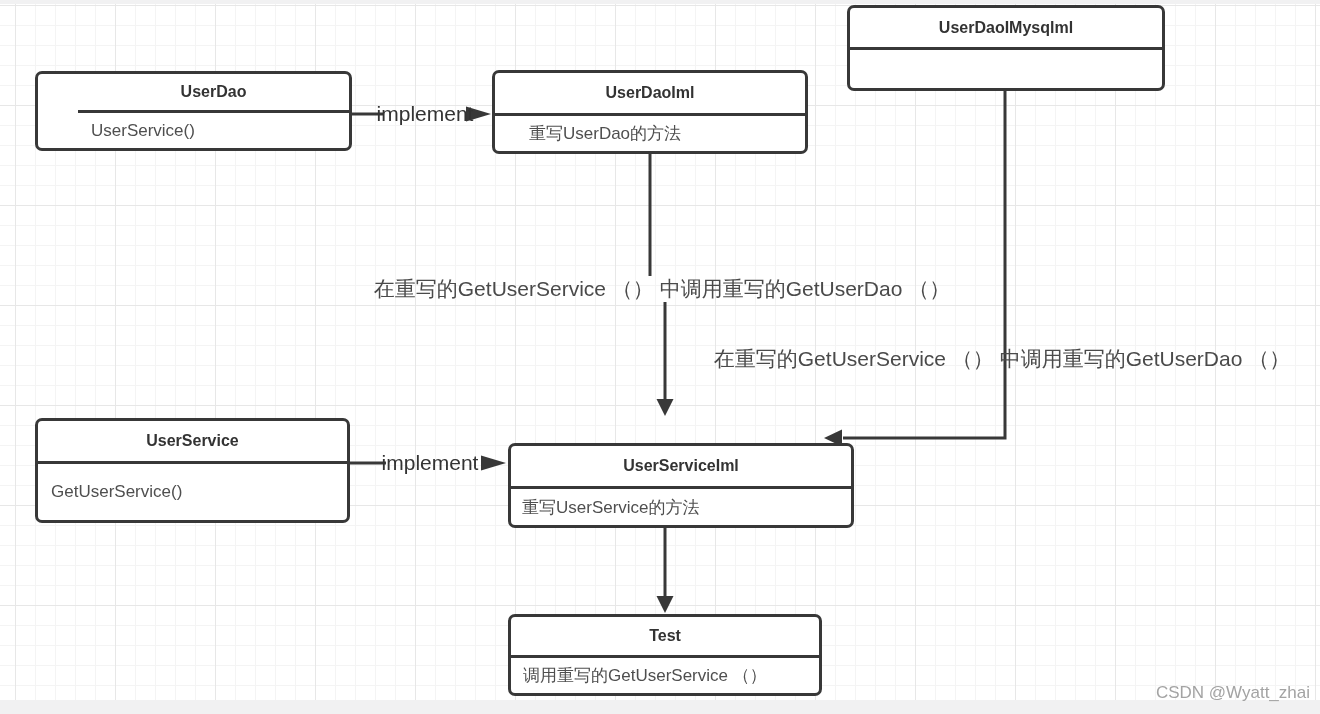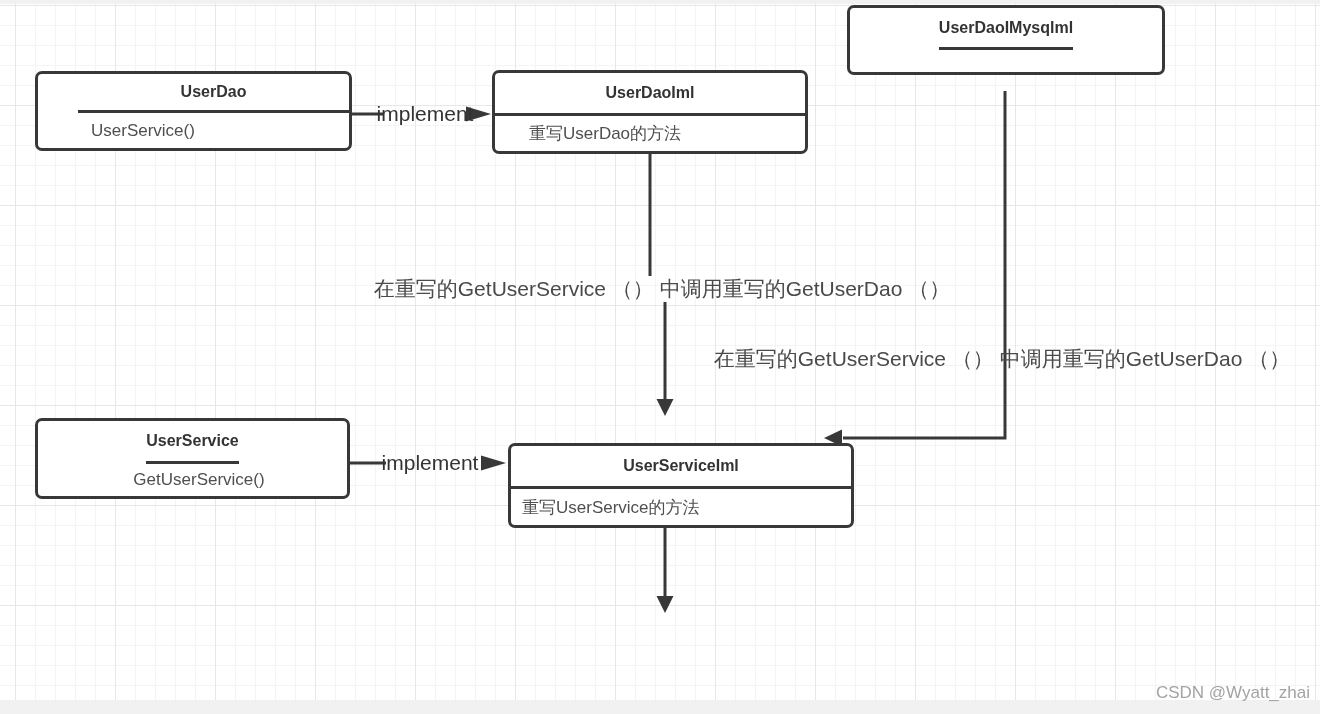--- a/index.html
+++ b/index.html
@@ -76,24 +76,24 @@
   }
 
   #box-user-dao          { left: 35px;  top: 71px;  width: 317px; height: 80px; padding-left: 40px; }
   #box-user-dao .uml-title { height: 39px; }
   #box-user-dao .uml-body  { padding-left: 13px; }
 
   #box-user-dao-iml      { left: 492px; top: 70px;  width: 316px; height: 84px; justify-content: center; }
   #box-user-dao-iml .uml-title { height: 43px; }
   #box-user-dao-iml .uml-body  { padding-left: 34px; }
 
-  #box-user-dao-imysql   { left: 847px; top: 5px;   width: 318px; height: 70px; align-items: center; }
+  #box-user-dao-imysql   { left: 847px; top: 5px;   width: 318px; height: 86px; }
   #box-user-dao-imysql .uml-title { height: 42px; }
 
-  #box-user-service      { left: 35px;  top: 418px; width: 315px; height: 81px; align-items: center; }
+  #box-user-service      { left: 35px;  top: 418px; width: 315px; height: 105px; }
   #box-user-service .uml-title { height: 43px; }
   #box-user-service .uml-body  { padding-left: 13px; }
 
   #box-user-service-iml  { left: 508px; top: 395px; width: 346px; height: 85px; margin-top: 48px; }
   #box-user-service-iml .uml-title { height: 43px; }
   #box-user-service-iml .uml-body  { padding-left: 11px; }
 
   #box-test              { left: 508px; top: 614px; width: 314px; height: 82px; }
   #box-test .uml-title { height: 41px; }
   #box-test .uml-body  { padding-left: 12px; }
@@ -164,20 +164,24 @@
   <div id="box-user-service" class="uml-box">
     <div class="uml-title">UserService</div>
     <div class="uml-body">GetUserService()</div>
   </div>
 
   <div id="box-user-service-iml" class="uml-box">
     <div class="uml-title">UserServiceIml</div>
     <div class="uml-body">重写UserService的方法</div>
   </div>
 
+  <div id="box-test" class="uml-box">
+    <div class="uml-title">Test</div>
+    <div class="uml-body">调用重写的GetUserService （）</div>
+  </div>
 
   <div id="label-implement-top" class="edge-label">implement</div>
   <div id="label-implement-bottom" class="edge-label">implement</div>
   <div id="label-dao-call" class="edge-label">在重写的GetUserService （） 中调用重写的GetUserDao （）</div>
   <div id="label-mysql-call" class="edge-label">在重写的GetUserService （） 中调用重写的GetUserDao （）</div>
 
   <div id="watermark">CSDN @Wyatt_zhai</div>
 
 </div>
 

